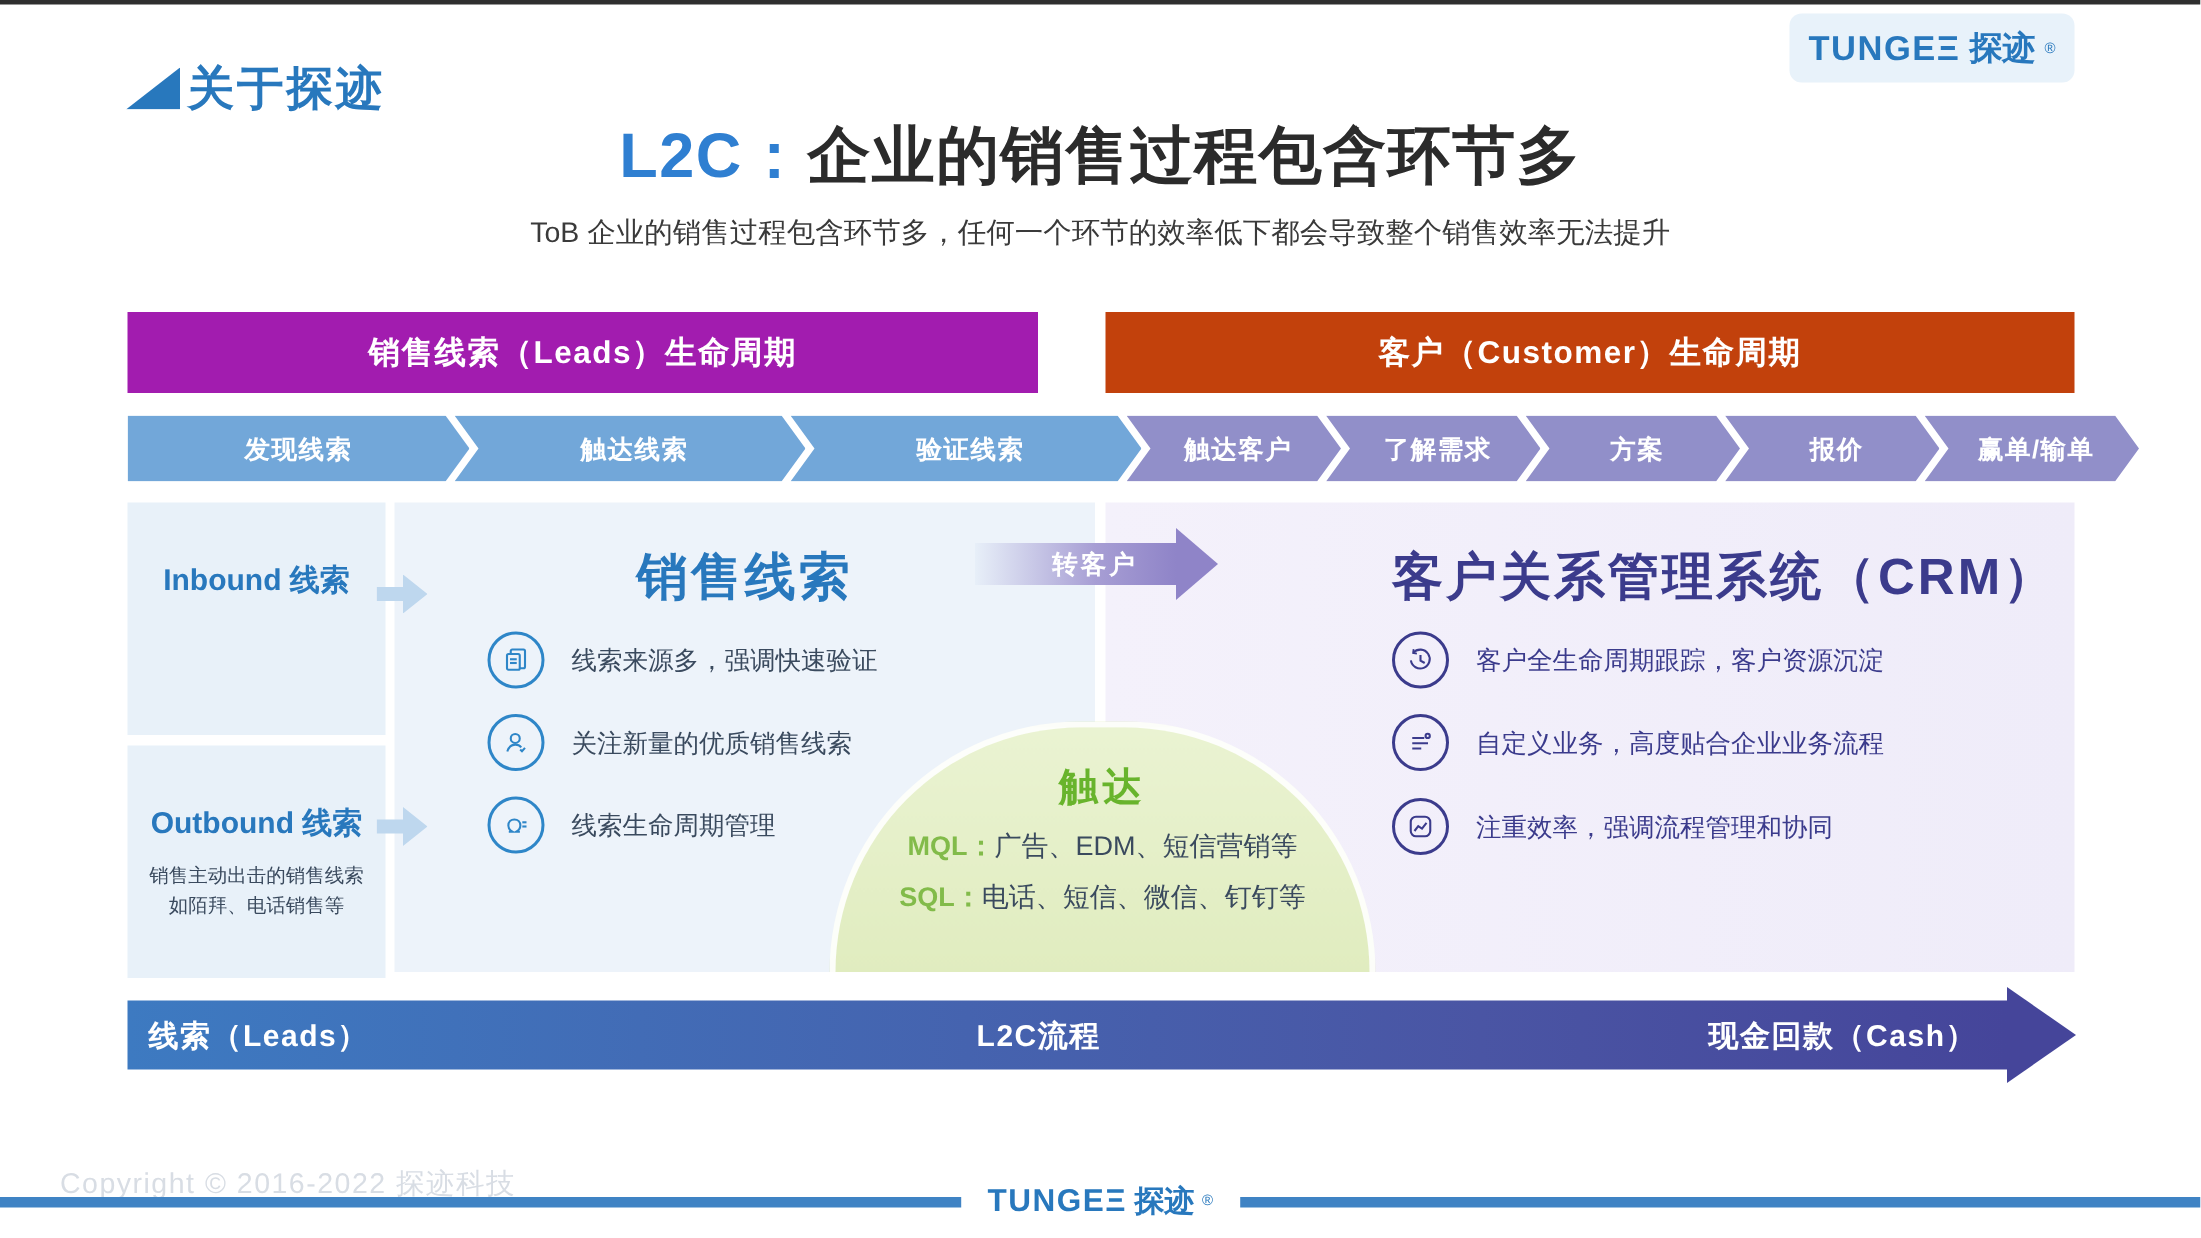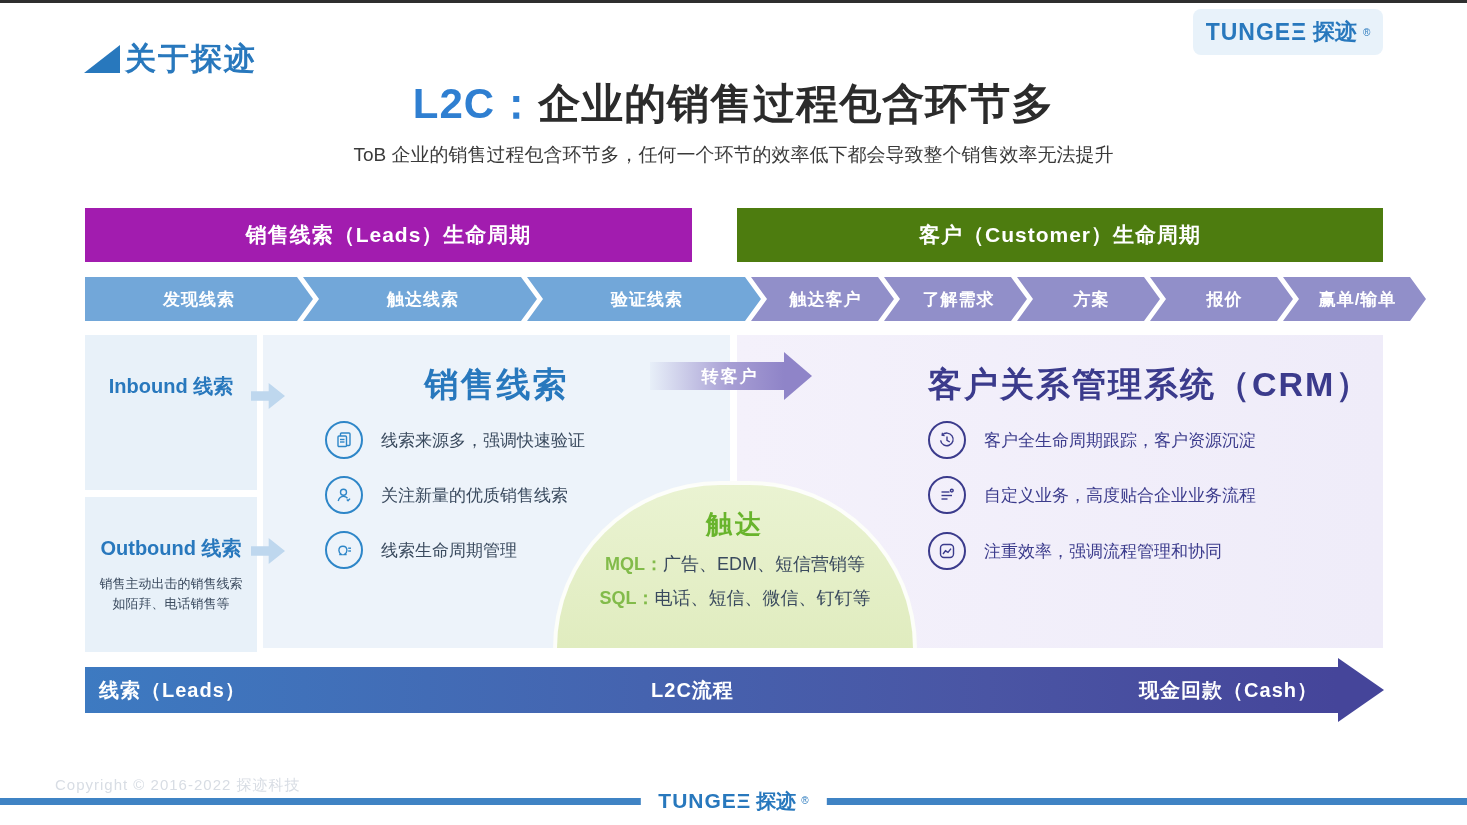--- a/index.html
+++ b/index.html
@@ -25,21 +25,21 @@
   
   .title{position:absolute;left:0;top:76px;width:1467px;text-align:center;font-weight:bold;font-size:42px;letter-spacing:1px;}
   .title-accent{color:#2f7fd1;}
   .title-main{color:#2b2b2b;}
   .subtitle{position:absolute;left:0;top:142px;width:1467px;text-align:center;font-size:19px;color:#3a3a3a;}
 
   
   .bar{position:absolute;top:208px;height:54px;display:flex;align-items:center;justify-content:center;
     color:#fff;font-size:21px;font-weight:bold;letter-spacing:1px;}
   .bar-blue{left:85px;width:607px;background:#a21caf;}
-  .bar-purple{left:737px;width:646px;background:#4d7c0f;}
+  .bar-purple{left:737px;width:646px;background:#c2410c;}
 
   
   .chevrons{position:absolute;left:85px;top:277px;height:44px;display:flex;}
   .chev{height:44px;display:flex;align-items:center;justify-content:center;
     color:#fff;font-size:17px;font-weight:bold;letter-spacing:1px;
     clip-path:polygon(0 0,calc(100% - 16px) 0,100% 50%,calc(100% - 16px) 100%,0 100%,16px 50%);
     padding-left:6px;}
   .chev.first{clip-path:polygon(0 0,calc(100% - 16px) 0,100% 50%,calc(100% - 16px) 100%,0 100%);padding-left:0;}
   .chev + .chev{margin-left:-10px;}
   .chev.blue{width:228px;background:#72a7d9;}
@@ -100,21 +100,21 @@
   
   .l2c-body{position:absolute;left:85px;top:667px;width:1253px;height:46px;
     background:linear-gradient(90deg,#3d7ac1,#4a55a4 72%,#45459a);
     display:flex;align-items:center;justify-content:space-between;
     padding:0 20px 0 14px;box-sizing:border-box;}
   .l2c-body span{color:#fff;font-size:20px;font-weight:bold;letter-spacing:1px;}
   .l2c-head{position:absolute;left:1338px;top:658px;width:46px;height:64px;background:#45459a;
     clip-path:polygon(0 0,100% 50%,0 100%);}
 
   
-  .copyright{position:absolute;left:55px;top:776px;font-size:15px;color:#d8dde4;letter-spacing:1px;}
+  .copyright{position:absolute;left:40px;top:776px;font-size:19px;color:#d8dde4;letter-spacing:1px;}
   .footline{position:absolute;left:0;top:798px;width:1467px;height:7px;background:#3f83c4;}
   .foot-logo{position:absolute;left:50%;transform:translateX(-50%);top:786px;background:#ffffff;
     padding:0 18px;display:flex;align-items:flex-start;gap:5px;height:30px;line-height:30px;}
   .foot-logo .logo-latin{font-size:21px;}
   .foot-logo .logo-cn{font-size:20px;}
   svg{display:block;}
 </style>
 </head>
 <body>
 

